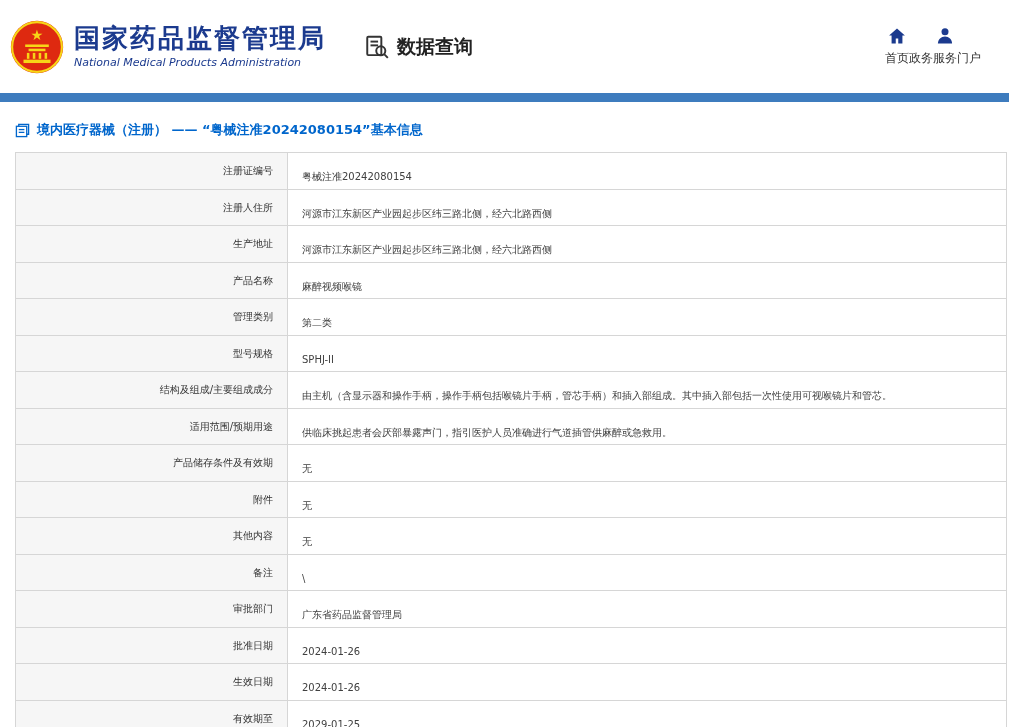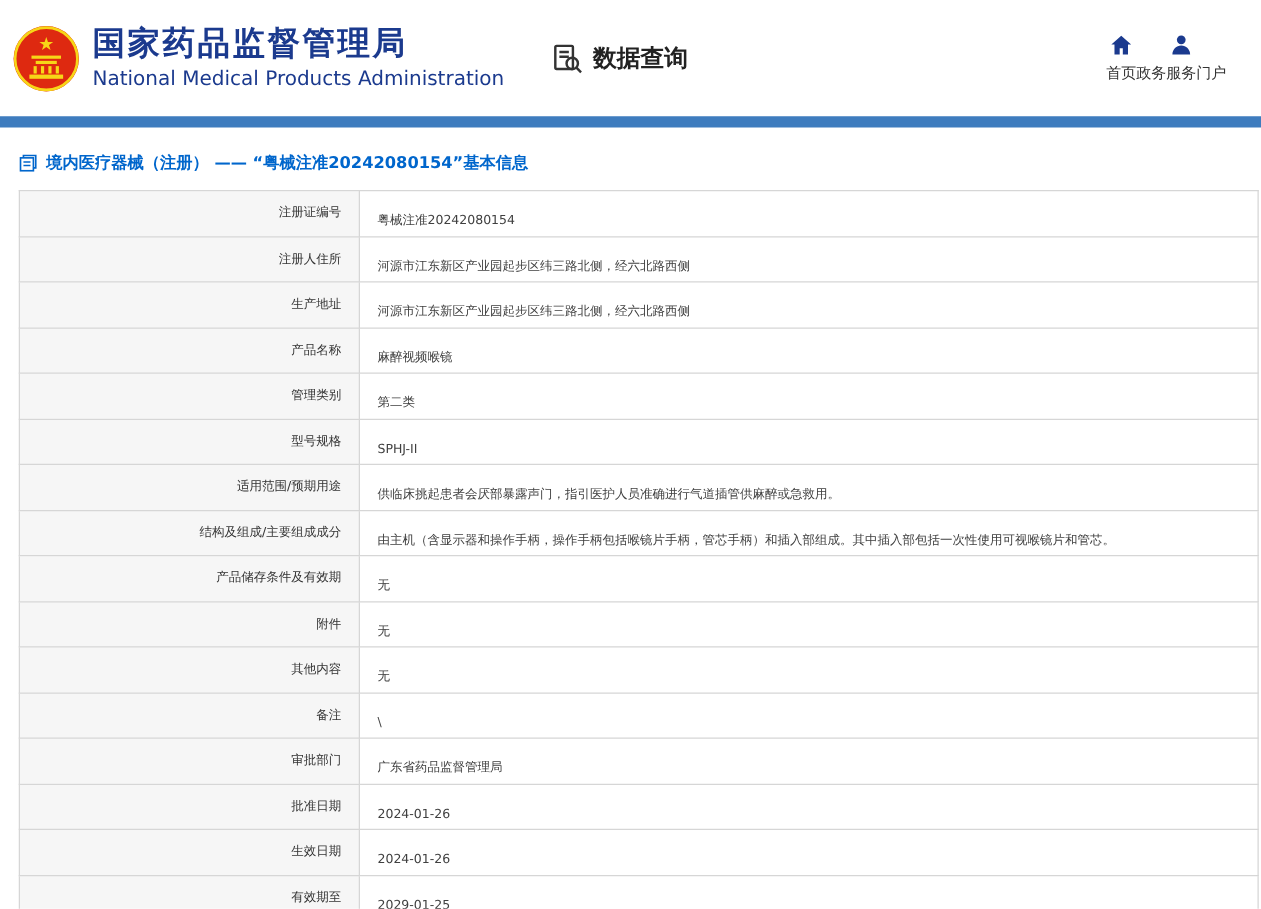--- a/index.html
+++ b/index.html
@@ -4,21 +4,21 @@
 <style>
   * { margin:0; padding:0; box-sizing:border-box; }
   html,body { width:1009px; height:727px; overflow:hidden; background:#fff;
               font-family:"DejaVu Sans","Liberation Sans",sans-serif; color:#333; }
 
   
   .header { display:flex; align-items:center; height:93px; padding:0 28px 0 10px; background:#fff; }
   .logo-block { display:flex; align-items:center; gap:10px; }
   .emblem { width:54px; height:54px; flex:0 0 auto; }
   .title-cn { font-size:26px; font-weight:bold; color:#1b3a8e; letter-spacing:2px; line-height:1.15; }
-  .title-en { font-size:16px; color:#1b3a8e; margin-top:3px; }
+  .title-en { font-size:11px; color:#1b3a8e; margin-top:3px;font-style:italic; }
   .data-query { display:flex; align-items:center; gap:7px; margin-left:38px;
                 font-size:19px; font-weight:600; color:#222; cursor:pointer; }
   .data-query svg { width:26px; height:26px; }
   .header-right { margin-left:auto; display:flex; }
   .nav-item { display:flex; flex-direction:column; align-items:center; gap:4px;
               font-size:12px; color:#333; cursor:pointer; }
   .nav-item svg { width:20px; height:20px; }
 
   
   .blue-bar { width:100%; height:9px; background:#3e7cbe; }
@@ -122,26 +122,26 @@
       </tr>
       <tr>
         <td class="label-cell">管理类别</td>
         <td class="value-cell">第二类</td>
       </tr>
       <tr>
         <td class="label-cell">型号规格</td>
         <td class="value-cell">SPHJ-II</td>
       </tr>
       <tr>
+        <td class="label-cell">结构及组成/主要组成成分</td>
+        <td class="value-cell">由主机（含显示器和操作手柄，操作手柄包括喉镜片手柄，管芯手柄）和插入部组成。其中插入部包括一次性使用可视喉镜片和管芯。</td>
+      </tr>
+      <tr>
         <td class="label-cell">适用范围/预期用途</td>
         <td class="value-cell">供临床挑起患者会厌部暴露声门，指引医护人员准确进行气道插管供麻醉或急救用。</td>
-      </tr>
-      <tr>
-        <td class="label-cell">结构及组成/主要组成成分</td>
-        <td class="value-cell">由主机（含显示器和操作手柄，操作手柄包括喉镜片手柄，管芯手柄）和插入部组成。其中插入部包括一次性使用可视喉镜片和管芯。</td>
       </tr>
       <tr>
         <td class="label-cell">产品储存条件及有效期</td>
         <td class="value-cell">无</td>
       </tr>
       <tr>
         <td class="label-cell">附件</td>
         <td class="value-cell">无</td>
       </tr>
       <tr>

